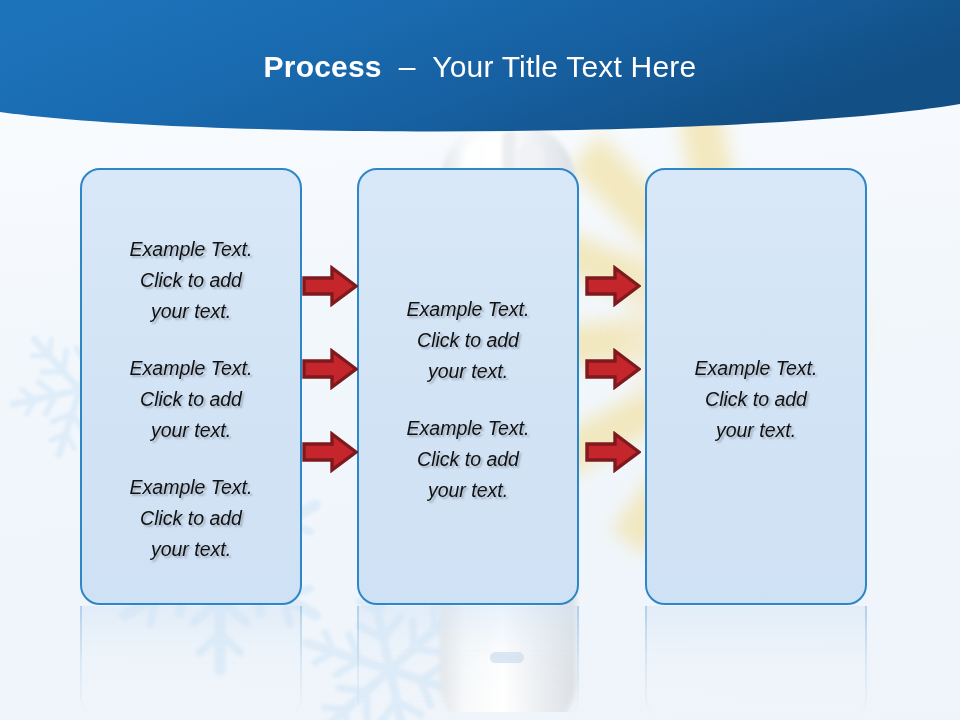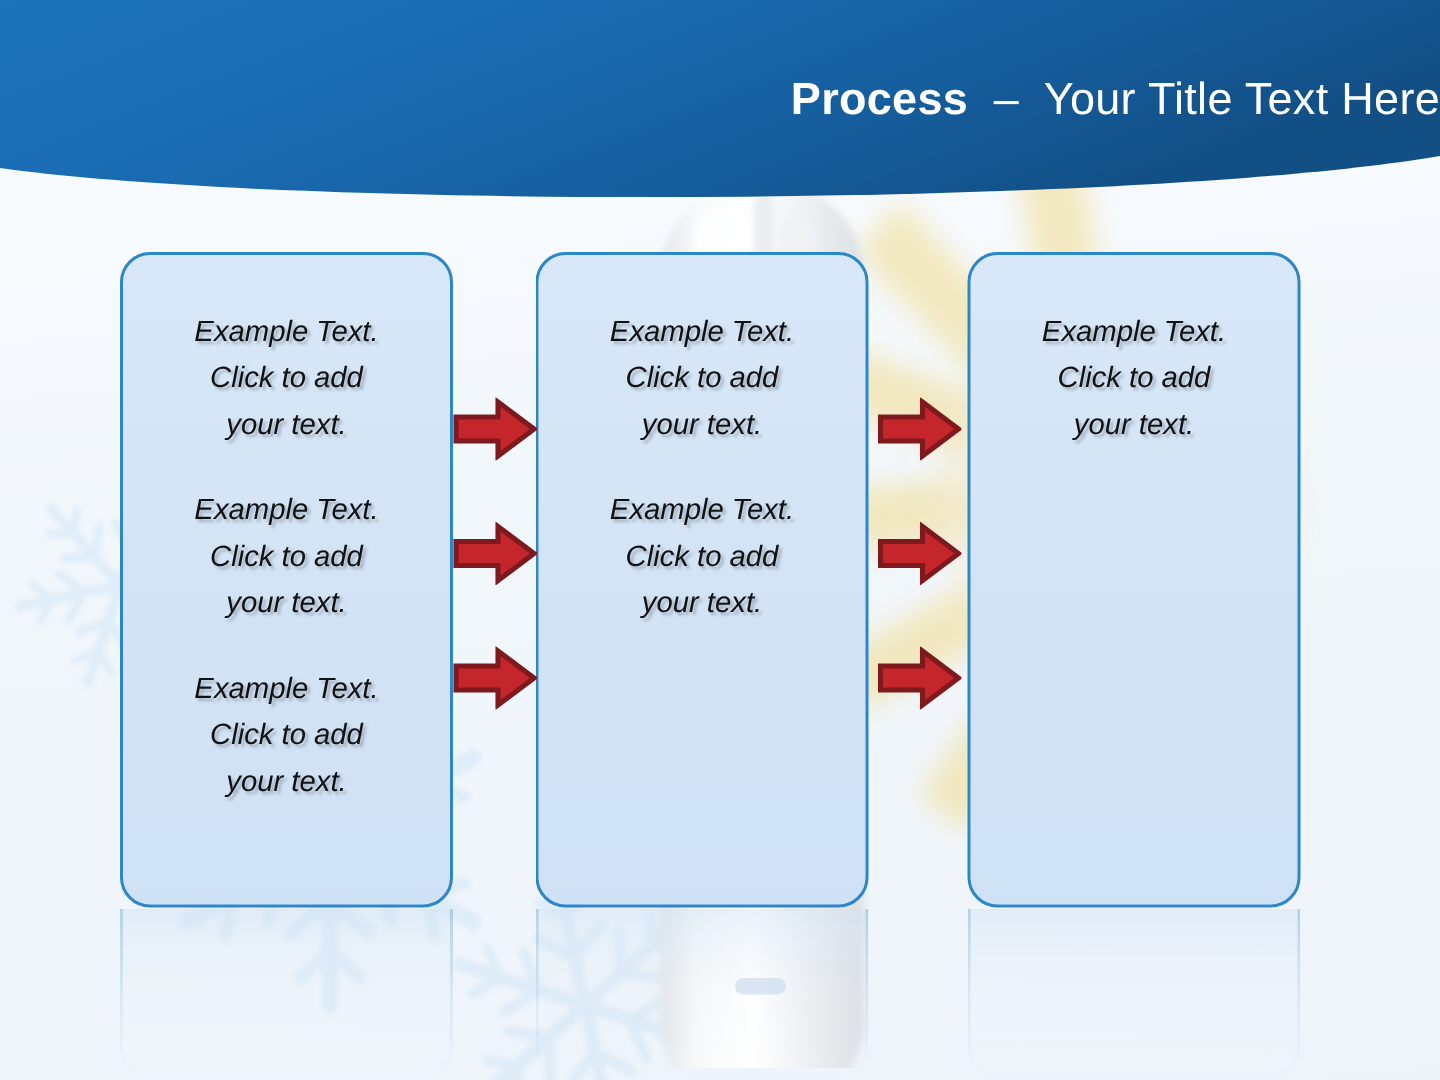--- a/index.html
+++ b/index.html
@@ -58,40 +58,41 @@
     left: 0;
     top: 0;
     width: 960px;
     height: 150px;
   }
   .title {
     position: absolute;
     left: 0;
     top: 48px;
     width: 960px;
-    text-align: right;
+    text-align: center;
     color: #ffffff;
     font-size: 30px;
     letter-spacing: 0.2px;
     line-height: 38px;
     white-space: pre;
   }
   .title .strong { font-weight: bold; }
 
   
   .box {
     position: absolute;
     box-sizing: border-box;
     border: 2.2px solid #2c86c8;
     border-radius: 20px;
     background: linear-gradient(180deg, #d8e8f8 0%, #d2e3f5 55%, #cfe1f4 100%);
     display: flex;
     flex-direction: column;
     align-items: center;
-    padding-top: 36px;
+    padding-top: 52px;
+    justify-content: center;
   }
   .box-1 { left: 80px;  top: 168px; width: 222px; height: 437px; }
   .box-2 { left: 357px; top: 168px; width: 222px; height: 437px; }
   .box-3 { left: 645px; top: 168px; width: 222px; height: 437px; }
 
   .para {
     width: 180px;
     text-align: center;
     font-style: italic;
     font-size: 19.5px;

